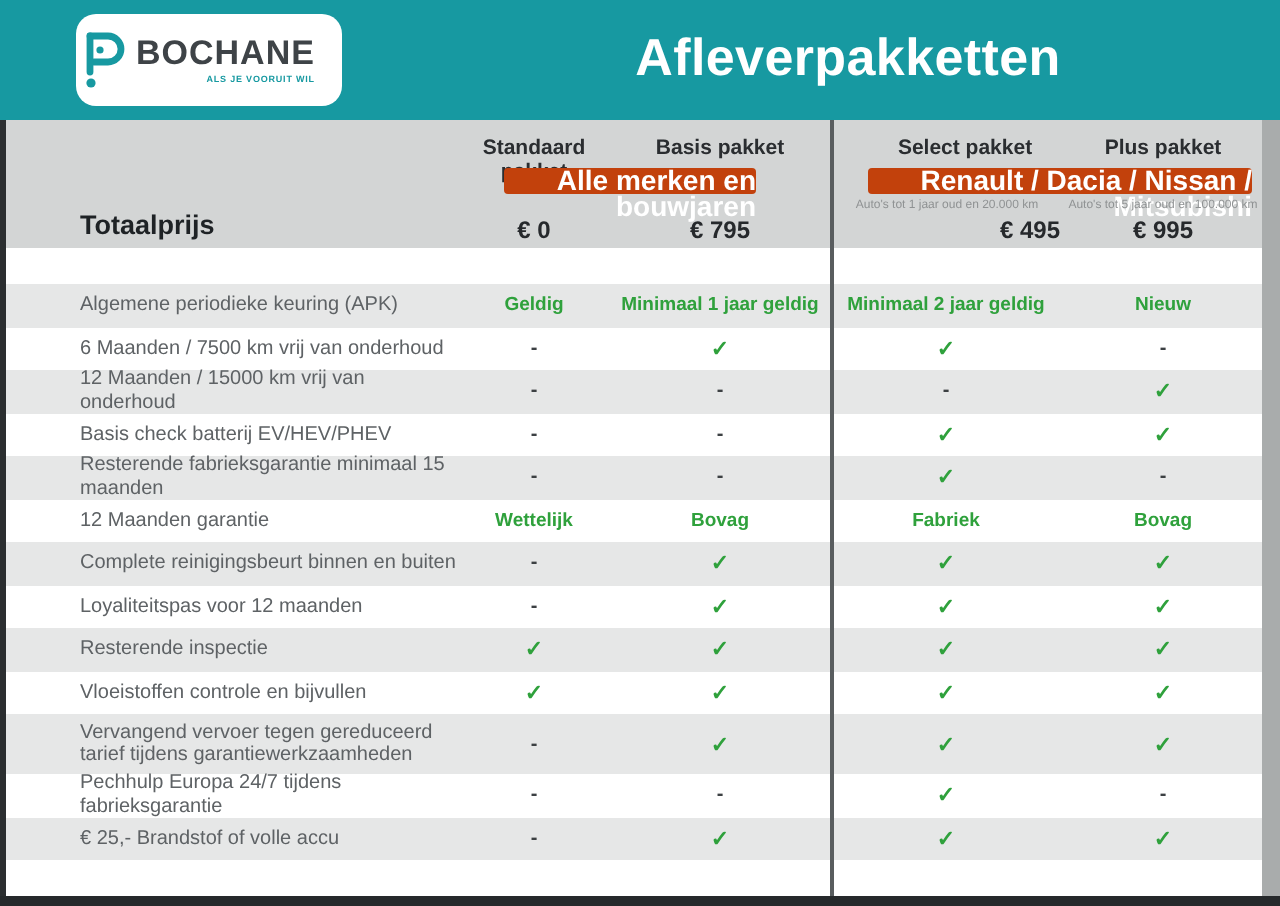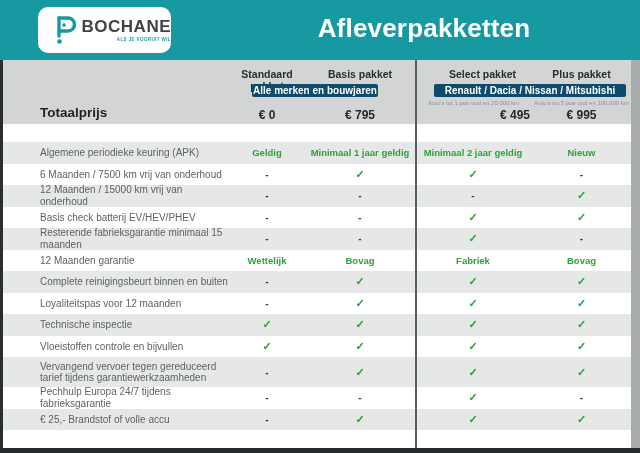--- a/index.html
+++ b/index.html
@@ -6,39 +6,39 @@
   html,body { background:#888; }
   .page {
     position:relative; width:640px; height:453px; background:#fff;
     font-family:"Liberation Sans", sans-serif; overflow:hidden;
     margin:0 auto;
   }
   
   .header { position:absolute; top:0; left:0; right:0; height:60px; background:var(--teal,#1799A1); }
   .logo-card {
     position:absolute; left:38px; top:7px; width:133px; height:46px;
-    background:#fff; border-radius:10px; display:flex; align-items:center; justify-content:flex-end; gap:5px;
+    background:#fff; border-radius:10px; display:flex; align-items:center; justify-content:flex-start; gap:5px;
   }
   .logo-text { display:flex; flex-direction:column; align-items:flex-end; }
   .brand { font-weight:bold; color:#3E4347; font-size:17px; letter-spacing:0.5px; line-height:1; font-stretch:condensed; }
   .tagline { font-size:4.5px; color:var(--teal,#1799A1); font-weight:bold; letter-spacing:0.4px; margin-top:2px; }
   .title {
     position:absolute; top:50%; left:424px; transform:translate(-50%,-54%);
     color:#fff; font-size:26px; font-weight:bold; white-space:nowrap; letter-spacing:0.2px;
   }
   
   .band { position:absolute; top:60px; left:0; right:0; height:64px; background:#D3D5D5; }
   .band .head { position:absolute; top:8px; font-size:10.5px; font-weight:bold; color:#2A2D30; text-align:center; }
   .h2 { left:230px; width:74px; }
   .h3 { left:304px; width:112px; }
   .h4 { left:426px; width:113px; }
   .h5 { left:530px; width:103px; }
   .badge {
-    position:absolute; top:24px; height:13px; background:#0c4a6e; color:#fff;
-    font-size:10px; font-weight:bold; text-align:center; line-height:13px; border-radius:2px;
+    position:absolute; top:24px; height:13px; background:#c2410c; color:#fff;
+    font-size:14px; font-weight:bold; text-align:right; line-height:13px; border-radius:2px;
   }
   .b1 { left:252px; width:126px; }
   .b2 { left:434px; width:192px; }
   .note { position:absolute; top:40px; font-size:6px; color:#8F9293; text-align:center; white-space:nowrap; }
   .n4 { left:417px; width:113px; }
   .n5 { left:530px; width:103px; }
   .price { position:absolute; top:47px; height:16px; font-size:12px; font-weight:bold; color:#26292C; text-align:center; line-height:16px; }
   .p2 { left:230px; width:74px; }
   .p3 { left:304px; width:112px; }
   .p4 { left:417px; width:113px;text-align:right; }
@@ -153,21 +153,21 @@
       <div class="cell val v5 green">✓</div>
     </div>
       <div class="row">
       <div class="cell label">Loyaliteitspas voor 12 maanden</div>
       <div class="cell val v2 dash">-</div>
       <div class="cell val v3 green">✓</div>
       <div class="cell val v4 green">✓</div>
       <div class="cell val v5 green">✓</div>
     </div>
       <div class="row shaded">
-      <div class="cell label">Technische inspectie</div>
+      <div class="cell label">Resterende inspectie</div>
       <div class="cell val v2 green">✓</div>
       <div class="cell val v3 green">✓</div>
       <div class="cell val v4 green">✓</div>
       <div class="cell val v5 green">✓</div>
     </div>
       <div class="row">
       <div class="cell label">Vloeistoffen controle en bijvullen</div>
       <div class="cell val v2 green">✓</div>
       <div class="cell val v3 green">✓</div>
       <div class="cell val v4 green">✓</div>

